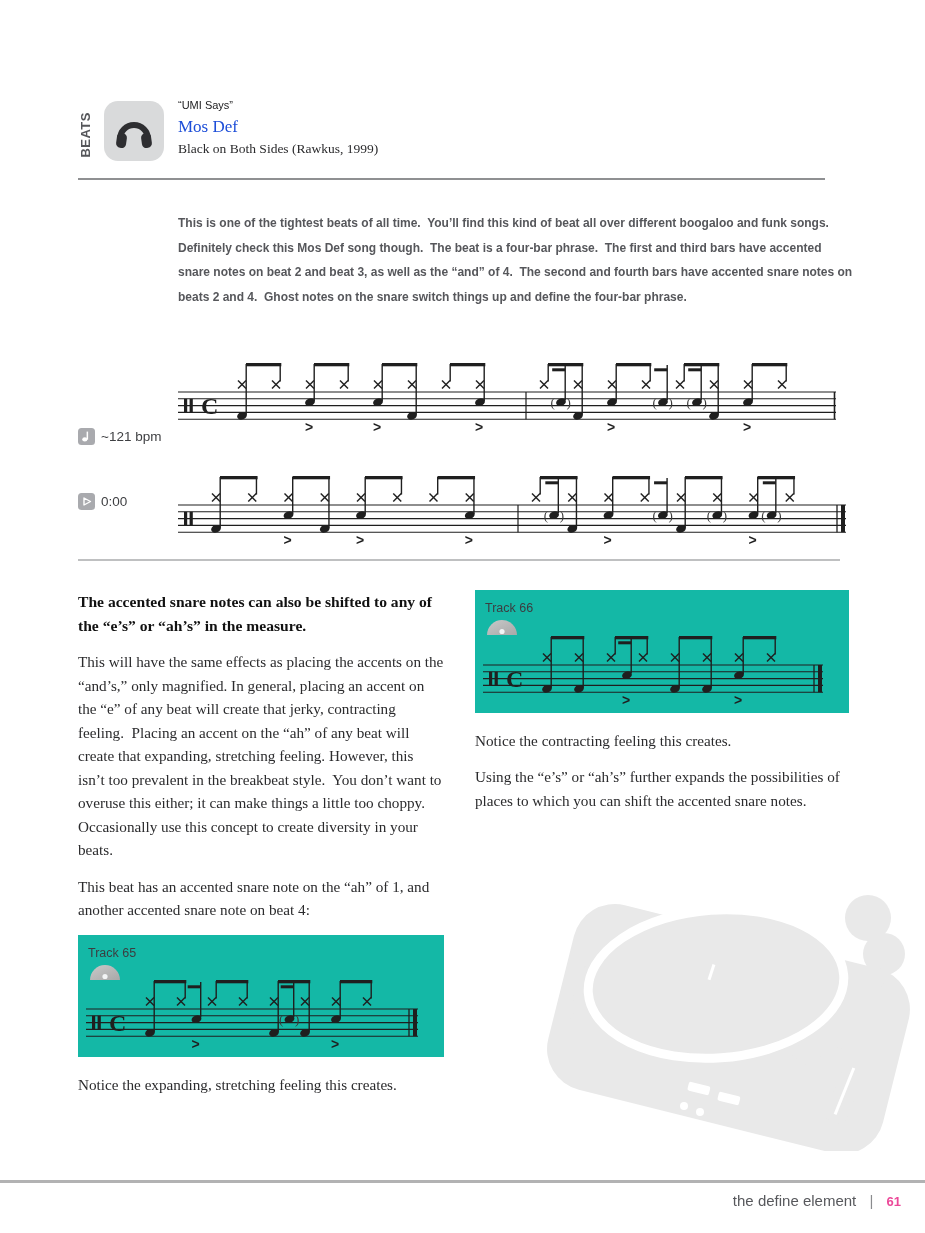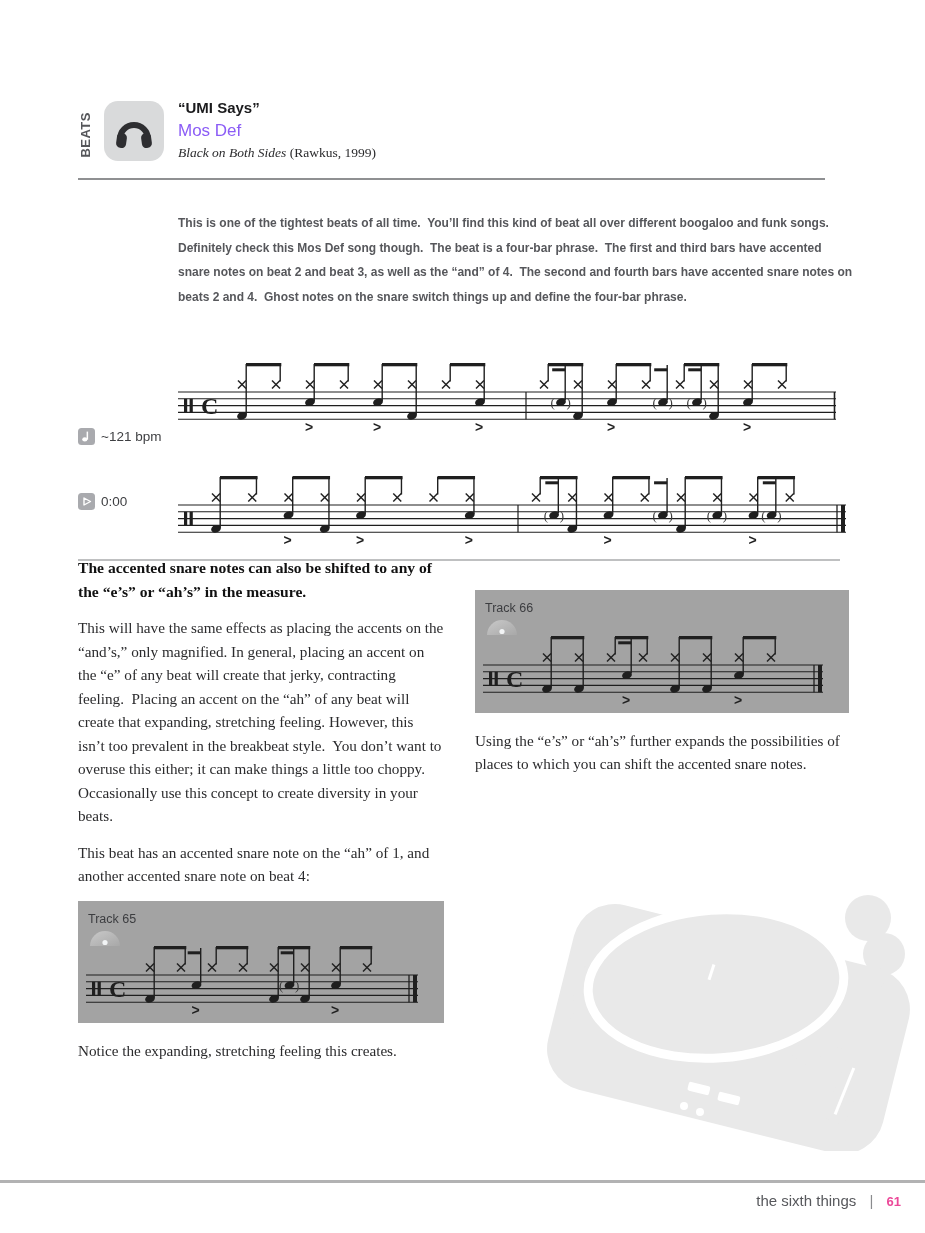--- a/index.html
+++ b/index.html
@@ -7,47 +7,47 @@
         font-family:"Liberation Sans",sans-serif;}
   .abs{position:absolute;}
 
   
   #beats-vert{left:76px;top:104px;width:18px;height:62px;display:flex;align-items:center;justify-content:center;}
   #beats-vert span{writing-mode:vertical-rl;transform:rotate(180deg);font-weight:bold;font-size:13px;
         letter-spacing:.5px;color:#55565a;}
   #hp-badge{left:104px;top:101px;width:60px;height:60px;border-radius:14px;background:#d9dadb;
         display:flex;align-items:center;justify-content:center;}
   #title-block{left:178px;top:100px;line-height:1;}
-  .song-title{font-weight:bold;font-size:15px;color:#1b1b1d;margin:0 0 7px 0;}
-  .artist{font-family:Liberation Sans, sans-serif;font-size:17px;color:#8b5cf6;margin:0 0 7px 0;}
+  .song-title{font-weight:normal;font-size:11px;color:#1b1b1d;margin:0 0 7px 0;}
+  .artist{font-family:Liberation Serif, serif;font-size:17px;color:#1d4ed8;margin:0 0 7px 0;}
   .album-line{font-family:"Liberation Serif",serif;font-size:13.5px;color:#2a2a2c;}
-  .album-line .album{font-style:italic;}
+  .album-line .album{}
   #rule-1{left:78px;top:178px;width:747px;height:2px;background:#8f9092;}
 
   
   #intro{left:178px;top:211px;width:676px;font-size:12px;line-height:24.5px;color:#56575b;
          white-space:pre-wrap;font-weight:bold;}
 
   
   #playback{left:78px;top:380px;}
   .pb-row{display:flex;align-items:center;margin-bottom:6px;margin-top:48px;}
   .pb-icon{width:17px;height:17px;border-radius:3.5px;background:#a9aaae;margin-right:6px;
            display:flex;align-items:center;justify-content:center;flex:none;}
   .pb-text{font-size:13.5px;color:#3e3f42;}
 
   
   .col{font-family:"Liberation Serif",serif;font-size:15.2px;line-height:23.5px;color:#2b2b2d;}
-  #col-left{left:78px;top:556px;width:366px;}
+  #col-left{left:78px;top:590px;width:366px;}
   #col-right{left:475px;top:588px;width:374px;}
   .col h3{font-size:15.6px;line-height:23.5px;margin:0 0 13px 0;color:#111;}
   .col p{margin:0 0 13px 0;white-space:pre-wrap;}
   .caption{margin-top:4px;}
 
   
-  .track-box{background:#a3a3a3;padding:7px 8px 4px 8px;position:relative;margin:2px 0 16px 0;}
+  .track-box{background:#14b8a6;padding:7px 8px 4px 8px;position:relative;margin:2px 0 16px 0;}
   .track-label{font-family:"Liberation Sans",sans-serif;font-size:12.5px;color:#3c3d40;margin:0 0 0 2px;}
   .cd-icon{position:absolute;left:10px;top:26px;}
 
   
   #rule-2{left:78px;top:559px;width:762px;height:1.5px;background:#bfc0c1;}
   #rule-footer{left:0;top:1180px;width:925px;height:3px;background:#b2b2b3;}
   #footer-text{right:24px;top:1192px;font-size:15px;color:#57585c;}
   #footer-text .sep{margin:0 9px;color:#8a8b8e;}
   #footer-text .pagenum{font-weight:bold;color:#ec4899;font-size:13px;}
 
@@ -436,20 +436,21 @@
           <line x1="132.2" y1="16" x2="132.2" y2="33.5" stroke="#1f1f1f" stroke-width="1.4"></line>
           <line x1="164.2" y1="16" x2="164.2" y2="33.5" stroke="#1f1f1f" stroke-width="1.4"></line>
           <line x1="196.2" y1="16" x2="196.2" y2="66.8" stroke="#1f1f1f" stroke-width="1.4"></line>
           <line x1="228.2" y1="16" x2="228.2" y2="66.8" stroke="#1f1f1f" stroke-width="1.4"></line>
           <line x1="260.2" y1="16" x2="260.2" y2="53.2" stroke="#1f1f1f" stroke-width="1.4"></line>
           <line x1="292.2" y1="16" x2="292.2" y2="33.5" stroke="#1f1f1f" stroke-width="1.4"></line>
           <line x1="331" y1="44" x2="331" y2="71.2" stroke="#1f1f1f" stroke-width="1.3"></line>
           <rect x="335" y="44" width="4" height="27.2" fill="#1f1f1f"></rect>
         </svg>
     </div>
+    <p class="caption">Notice the contracting feeling this creates.</p>
     <p>Using the “e’s” or “ah’s” further expands the possibilities of places to which you can shift the accented snare notes.</p>
   </div>
 
   <svg class="abs" id="turntable" width="387" height="285" viewBox="0 0 387 285">
     <g fill="#e9e9e9">
       <rect x="18" y="68" width="345" height="190" rx="42" transform="rotate(14 190 163)"></rect>
       <path d="M60 98 a28 22 0 0 1 18 -26" fill="none" stroke="#e9e9e9" stroke-width="7" stroke-linecap="round" transform="rotate(150 69 85)"></path>
       <path d="M42 126 a24 19 0 0 1 15 -22" fill="none" stroke="#e9e9e9" stroke-width="6" stroke-linecap="round" transform="rotate(150 49 115)"></path>
       <path d="M30 152 a18 15 0 0 1 12 -17" fill="none" stroke="#e9e9e9" stroke-width="5" stroke-linecap="round" transform="rotate(150 36 143)"></path>
     </g>
@@ -464,18 +465,18 @@
       <rect x="305" y="200" width="3" height="50" fill="#ffffff" transform="rotate(22 306 225)"></rect>
       <rect x="150" y="218" width="22" height="9" rx="2" fill="#ffffff" transform="rotate(14 161 222)"></rect>
       <rect x="180" y="228" width="22" height="9" rx="2" fill="#ffffff" transform="rotate(14 191 232)"></rect>
       <circle cx="146" cy="240" r="4" fill="#ffffff"></circle>
       <circle cx="162" cy="246" r="4" fill="#ffffff"></circle>
     </g>
   </svg>
 
   <div class="abs" id="rule-footer"></div>
   <div class="abs" id="footer-text">
-    <span>the sixth things</span>
+    <span>the define element</span>
     <span class="sep">|</span>
     <span class="pagenum">61</span>
   </div>
 
 </div>
 
 </body></html>

